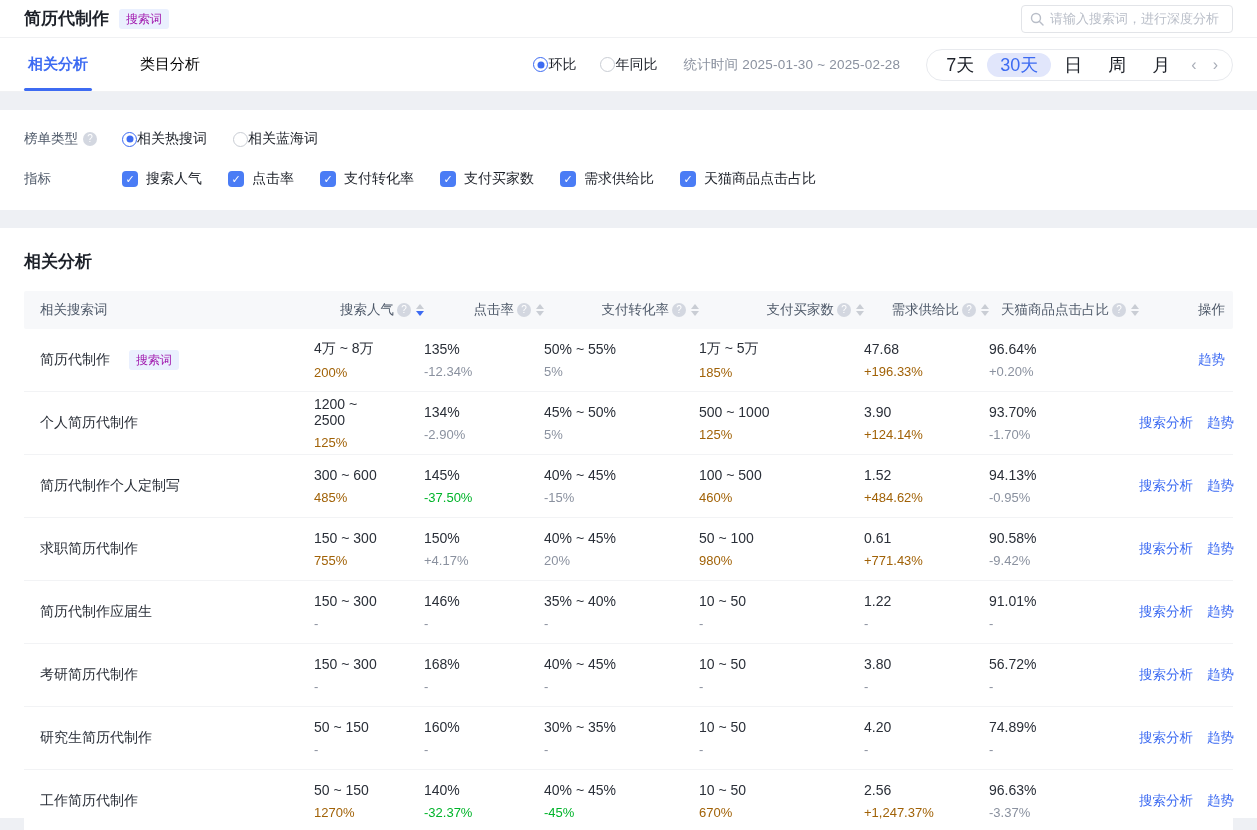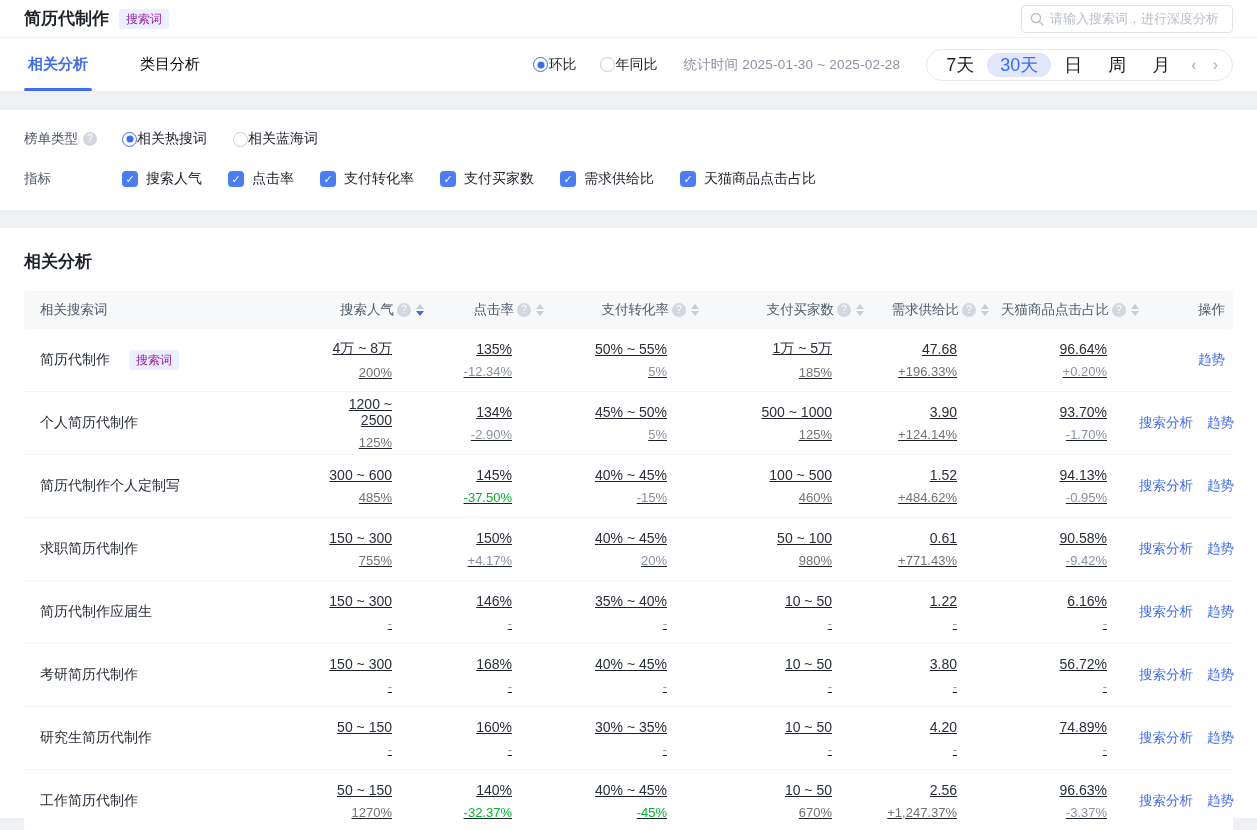--- a/index.html
+++ b/index.html
@@ -101,24 +101,24 @@
   .cell { flex: 0 0 auto; }
   .c0 { width: 290px; padding-left: 16px; display: flex; align-items: center; gap: 9px; }
   .c1 { width: 110px; } .c2 { width: 120px; } .c3 { width: 155px; }
   .c4 { width: 165px; } .c5 { width: 125px; } .c6 { width: 150px; }
   .c7 { flex: 1 1 auto; display: flex; justify-content: flex-end; gap: 14px; padding-right: 8px; }
   .num-h { display: flex; align-items: center; justify-content: flex-end; gap: 3px; }
   .sorter { display: inline-flex; flex-direction: column; gap: 2px; margin-left: 2px; cursor: pointer; }
   .caret-up { width: 0; height: 0; border-left: 4px solid transparent; border-right: 4px solid transparent; border-bottom: 5px solid #c9cdd4; }
   .caret-down { width: 0; height: 0; border-left: 4px solid transparent; border-right: 4px solid transparent; border-top: 5px solid #c9cdd4; }
   .caret-down.on { border-top-color: #3d6bf2; }
-  .num-cell { text-align: right; padding-right: 32px; text-decoration: underline; }
+  .num-cell { padding-right: 32px; }
   .num-cell .val { font-size: 14px; color: #2a2f38; }
   .num-cell .chg { font-size: 13px; margin-top: 7px; }
-  .chg-red { color: #737373; }
+  .chg-red { color: #a16207; }
   .chg-green { color: #00b42a; }
   .chg-gray { color: #8a919f; }
   .kw { font-size: 14px; color: #2a2f38; }
   .link { color: #3d6bf2; font-size: 13.5px; cursor: pointer; text-decoration: none; white-space: nowrap; }
 </style>
 </head>
 <body>
 
 <div class="topbar">
   <div class="page-title">简历代制作</div>
@@ -416,21 +416,21 @@
         </div>
         <div class="cell c4 num-cell">
           <div class="val">10 ~ 50</div>
           <div class="chg chg-gray">-</div>
         </div>
         <div class="cell c5 num-cell">
           <div class="val">1.22</div>
           <div class="chg chg-gray">-</div>
         </div>
         <div class="cell c6 num-cell">
-          <div class="val">6.16%</div>
+          <div class="val">91.01%</div>
           <div class="chg chg-gray">-</div>
         </div>
         <div class="cell c7">
           <a class="link">搜索分析</a>
           <a class="link">趋势</a>
         </div>
       </div>
       <div class="trow">
     <div class="cell c0">
       <span class="kw">考研简历代制作</span>

